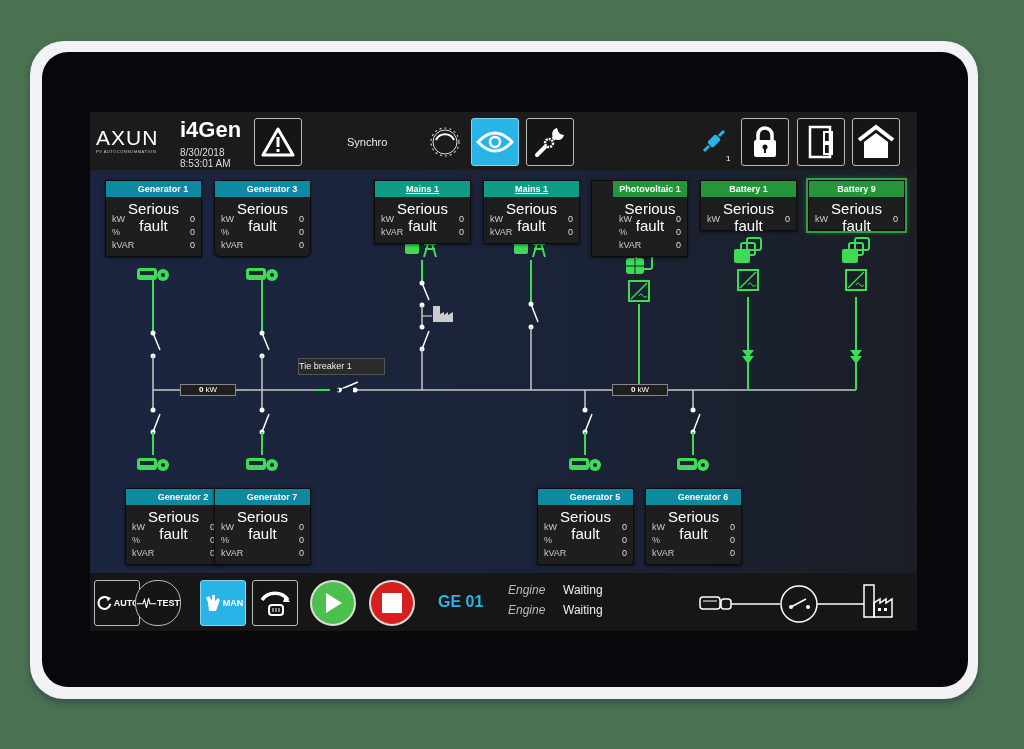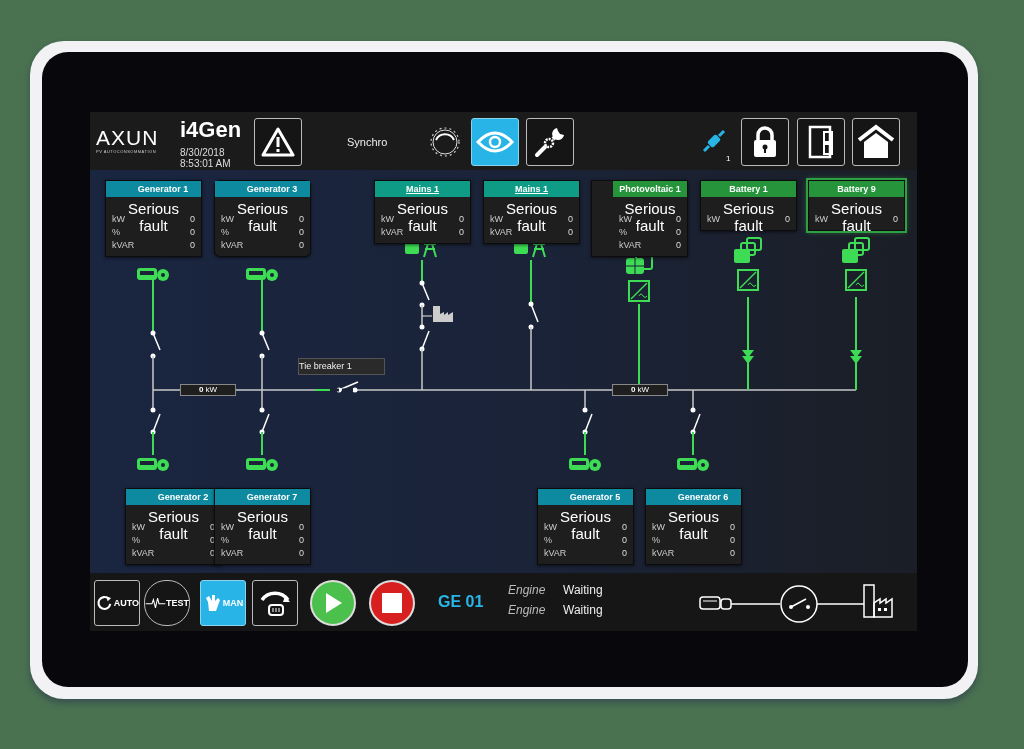--- a/index.html
+++ b/index.html
@@ -462,21 +462,21 @@
   </div>
 
   <div class="bottombar">
     <div class="bbtn" style="left:4px;">
       <svg width="22" height="20" viewBox="0 0 22 20">
           <path d="M16 5 A7 7 0 1 0 18 11" fill="none" stroke="#fff" stroke-width="2.5"></path>
           <path d="M13 2 L19 4 L15 8 Z" fill="#fff"></path>
         </svg>
       <span>AUTO</span>
     </div>
-    <div class="bbtn" style="left:54px;border-radius:22px;">
+    <div class="bbtn" style="left:45px;border-radius:22px;">
       <svg width="30" height="18" viewBox="0 0 30 18">
           <path d="M1 10 H10 L12 4 L15 16 L18 2 L20 10 H29" fill="none" stroke="#fff" stroke-width="1.5"></path>
         </svg>
       <span>TEST</span>
     </div>
     <div class="bbtn active" style="left:110px;">
       <svg width="20" height="20" viewBox="0 0 20 20">
           <path d="M5 9 L3 5 L6 3 L9 8 L9 2 L12 2 L12 8 L15 5 L17 7 L13 18 L6 18 Z" fill="#fff"></path>
         </svg>
       <span>MAN</span>

